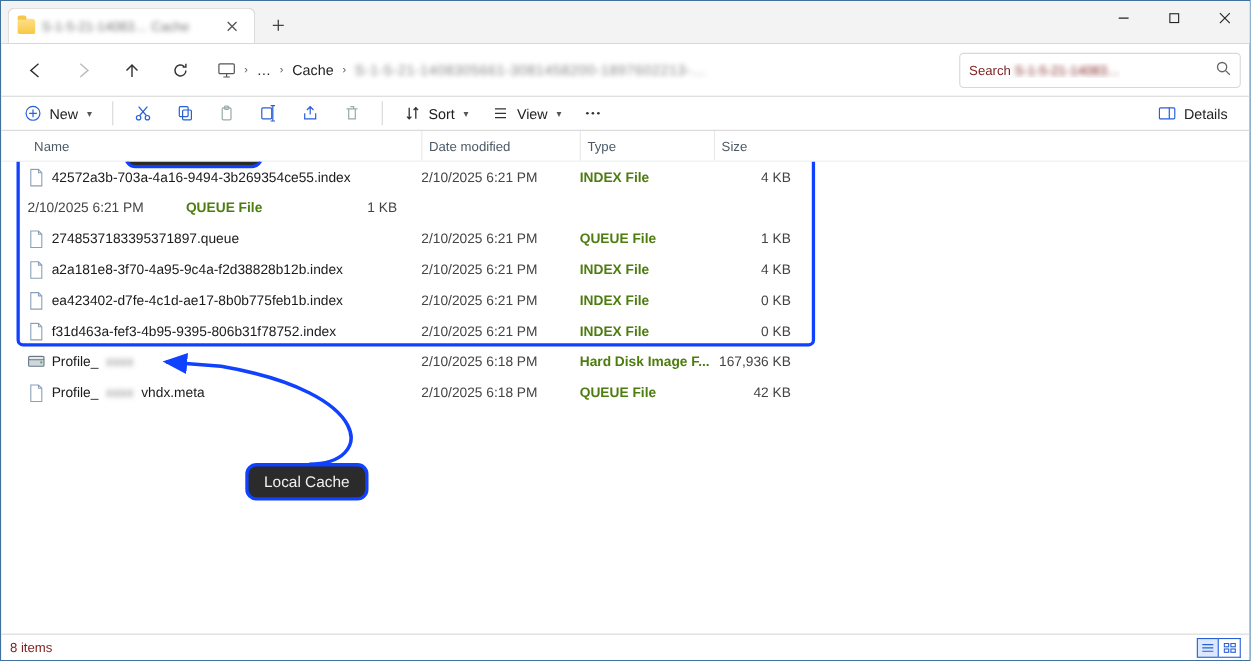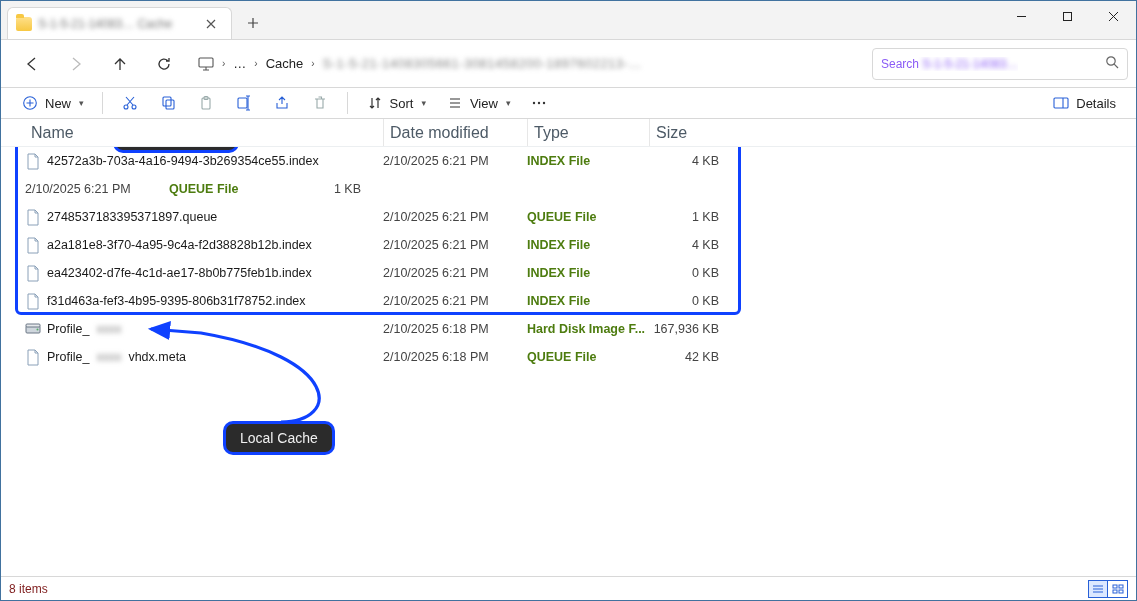--- a/index.html
+++ b/index.html
@@ -34,36 +34,36 @@
   
   .addrbar{height:48px;border-top:1px solid var(--border);display:flex;align-items:center;gap:0;padding:0 8px;}
   .nav-group{display:flex;align-items:center;gap:26px;padding:0 6px 0 14px;}
   .nav-ico{width:18px;height:18px;display:flex;align-items:center;justify-content:center;color:#3b3b3b;}
   .nav-ico.disabled{color:#a7a7a7;}
   .crumb-box{flex:1;height:32px;border:1px solid transparent;border-radius:4px;display:flex;align-items:center;padding:0 6px;gap:8px;margin-left:12px;}
   .crumb-monitor{width:16px;height:14px;display:flex;align-items:center;justify-content:center;}
   .crumb-chev{color:#555;font-size:10px;}
   .crumb-item{color:#222;font-size:13px;}
   .crumb-blur{color:#888;filter:blur(2.5px);letter-spacing:.5px;}
-  .searchbox{width:256px;height:32px;border:1px solid var(--border);border-radius:4px;display:flex;align-items:center;padding:14px 8px;gap:8px;margin-left:8px;color:#8b5cf6;background:#fff;}
+  .searchbox{width:256px;height:32px;border:1px solid var(--border);border-radius:4px;display:flex;align-items:center;padding:14px 8px;gap:8px;margin-left:8px;color:#7f1d1d;background:#fff;}
   .searchbox .magnifier{margin-left:auto;}
   .search-text{white-space:nowrap;overflow:hidden;}
   .search-blur{filter:blur(2.5px);}
   
   .toolbar{height:32px;border-top:1px solid var(--border);border-bottom:1px solid var(--border);display:flex;align-items:center;padding:0 12px;gap:4px;}
   .btn{height:30px;display:flex;align-items:center;gap:6px;padding:0 8px;border-radius:4px;color:#2860D7;font-size:13px;}
   .btn.plain{color:#2860D7;}
   .btn .ico{width:18px;height:18px;display:flex;align-items:center;justify-content:center;}
   .btn.textbtn{color:#222;}
   .btn.muted{color:#888;}
   .toolbar .divider{width:1px;height:22px;background:var(--border);margin:0 6px;}
   .toolbar .spacer{flex:1;}
   .small-chev{font-size:9px;color:#555;margin-left:2px;}
   
-  .colhead{height:28px;border-bottom:1px solid #eceff1;display:flex;align-items:center;padding-left:30px;font-size:16px;color:#4d5a66;}
+  .colhead{height:28px;border-bottom:1px solid #eceff1;display:flex;align-items:center;padding-left:30px;font-size:12px;color:#4d5a66;}
   .col{display:flex;align-items:center;height:100%;border-right:1px solid transparent;}
   .col.name{width:352px;}
   .col.date{width:144px;border-left:1px solid #e7e7e7;padding-left:6px;}
   .col.type{width:122px;border-left:1px solid #e7e7e7;padding-left:6px;}
   .col.size{width:78px;border-left:1px solid #e7e7e7;padding-left:6px;}
   
   .filelist{flex:1;overflow:hidden;position:relative;}
   .row{height:28px;display:flex;padding-left:24px;font-size:12.5px;}
   .row .cell{display:flex;align-items:center;}
   .row .cell.name{width:358px;gap:6px;}

